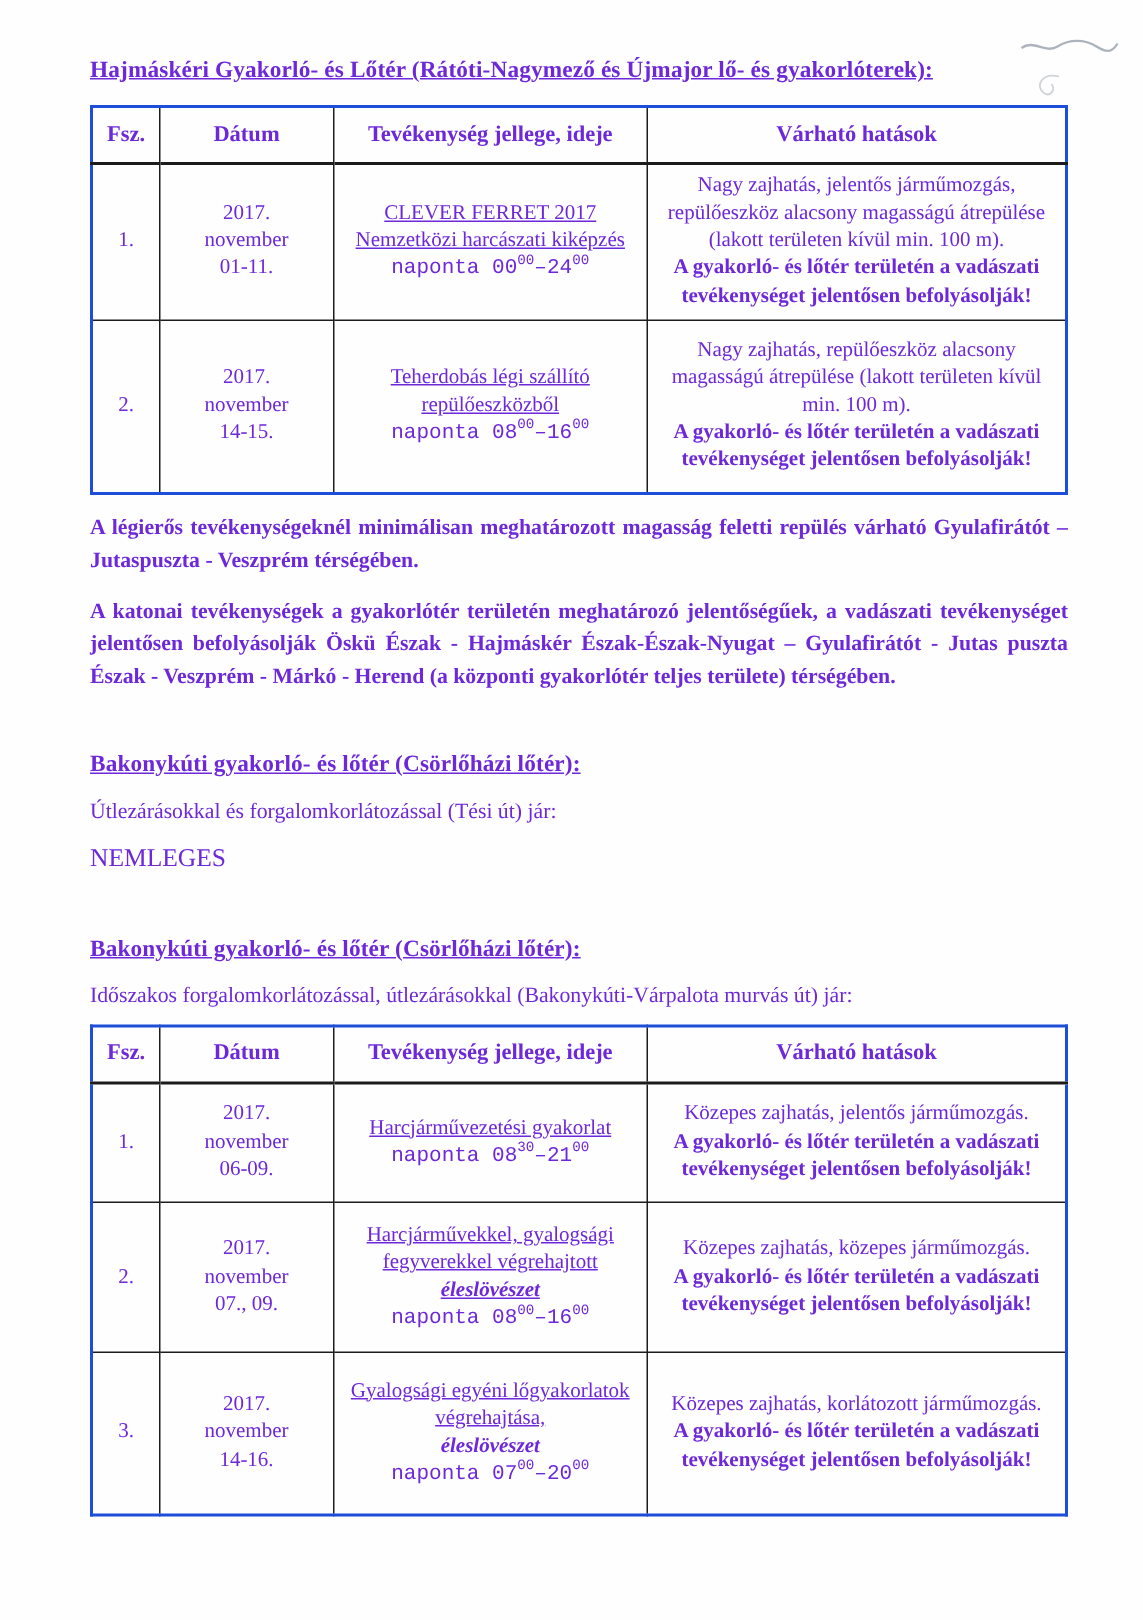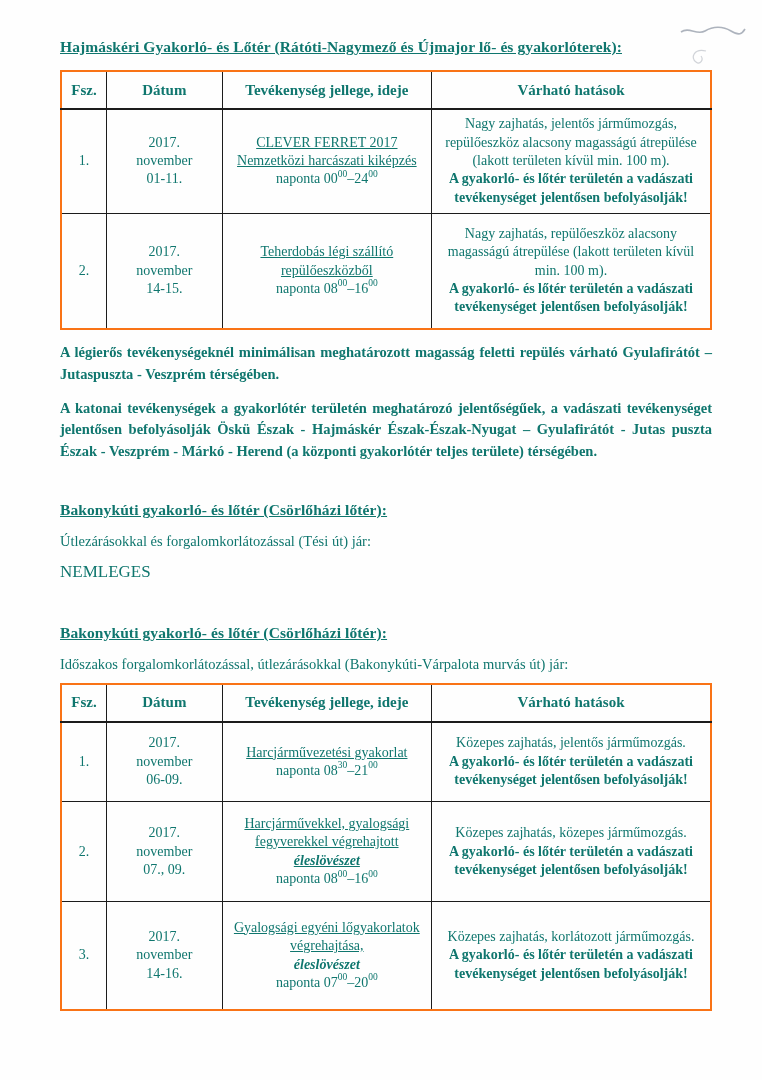--- a/index.html
+++ b/index.html
@@ -1,45 +1,45 @@
 <!DOCTYPE html>
 <html><head>
 <meta charset="utf-8">
 <style>
   html,body { margin:0; padding:0; background:#e8e8e8; }
   .doc-page {
     position:relative; width:762px; height:1080px; margin:0 auto;
-    background:#fefefe; overflow:hidden; color:#0f766e;
+    background:#fefefe; overflow:hidden; color:#6d28d9;
     font-family:"Liberation Serif", serif;
   }
   .content { position:absolute; left:60px; top:38px; width:652px; }
 
   .sec-title {
     font-weight:bold; font-size:15.5px; text-decoration:underline;
     margin:0 0 14px 0; letter-spacing:0.1px;
   }
   .sub-line { font-weight:normal; font-size:14.5px; margin:10px 0; }
 
   table.sched {
     width:100%; border-collapse:collapse; table-layout:fixed;
-    border:2px solid #f97316; margin:0 0 10px 0;
+    border:2px solid #1d4ed8; margin:0 0 10px 0;
   }
   table.sched th, table.sched td {
     border:1px solid #1c1c1c; text-align:center; vertical-align:middle;
     padding:4px 7px; overflow:hidden;
   }
   table.sched th { font-size:15px; height:28px; border-bottom-width:2px; font-weight:bold; }
   table.sched td { font-size:14px; line-height:1.32; }
   td.cell-fsz { text-align:left; padding-left:10px; }
 
   .date-line { display:block; }
   .act-wrap { display:block;text-decoration:underline; }
   .bi { font-weight:bold; font-style:italic; }
   .block { display:block; }
-  .time-line { display:block; white-space:nowrap; }
+  .time-line { display:block; white-space:nowrap;font-family:Liberation Mono, monospace; }
   sup { font-size:9.5px; line-height:0; position:relative; top:-1px; }
 
   .effect-normal { display:block; }
   .effect-bold { display:block; font-weight:bold; }
 
   p.bold-par {
     font-weight:bold; font-size:14.5px; line-height:1.5;
     text-align:justify; margin:12px 0;
   }
   .answer { font-weight:normal; font-size:17px; margin:12px 0 0 0; }

